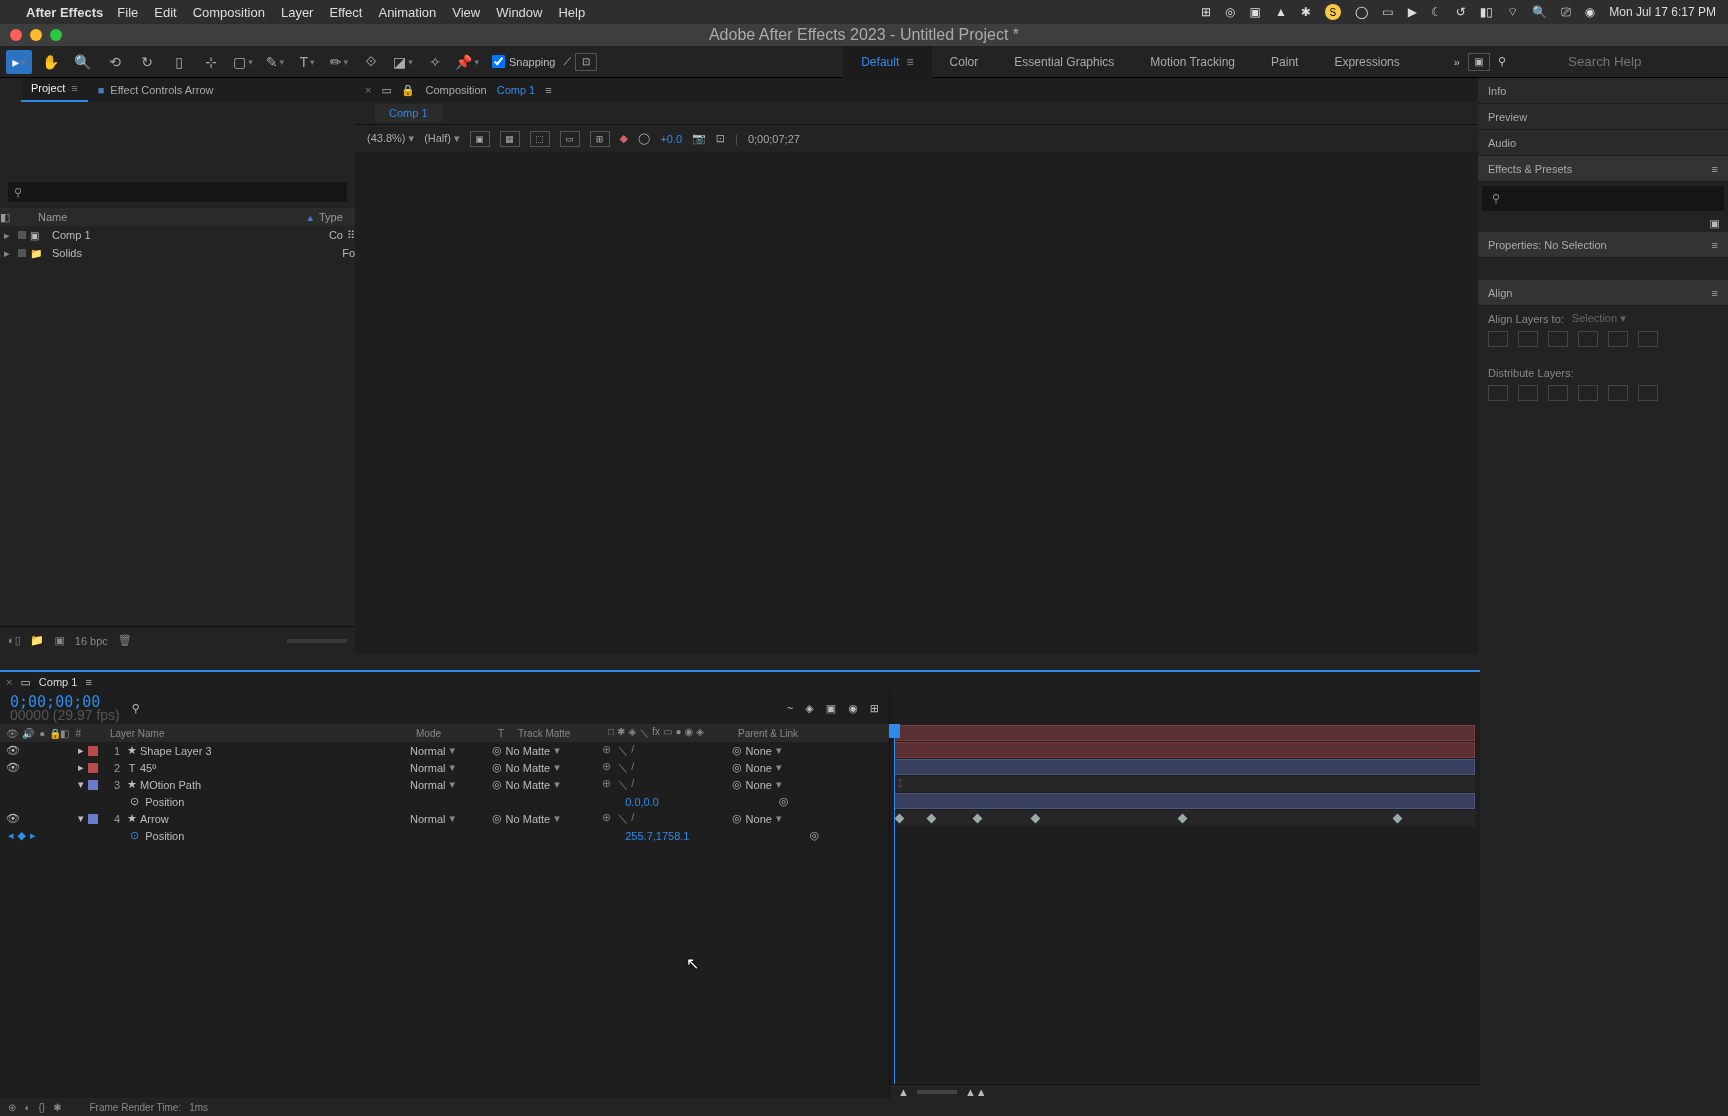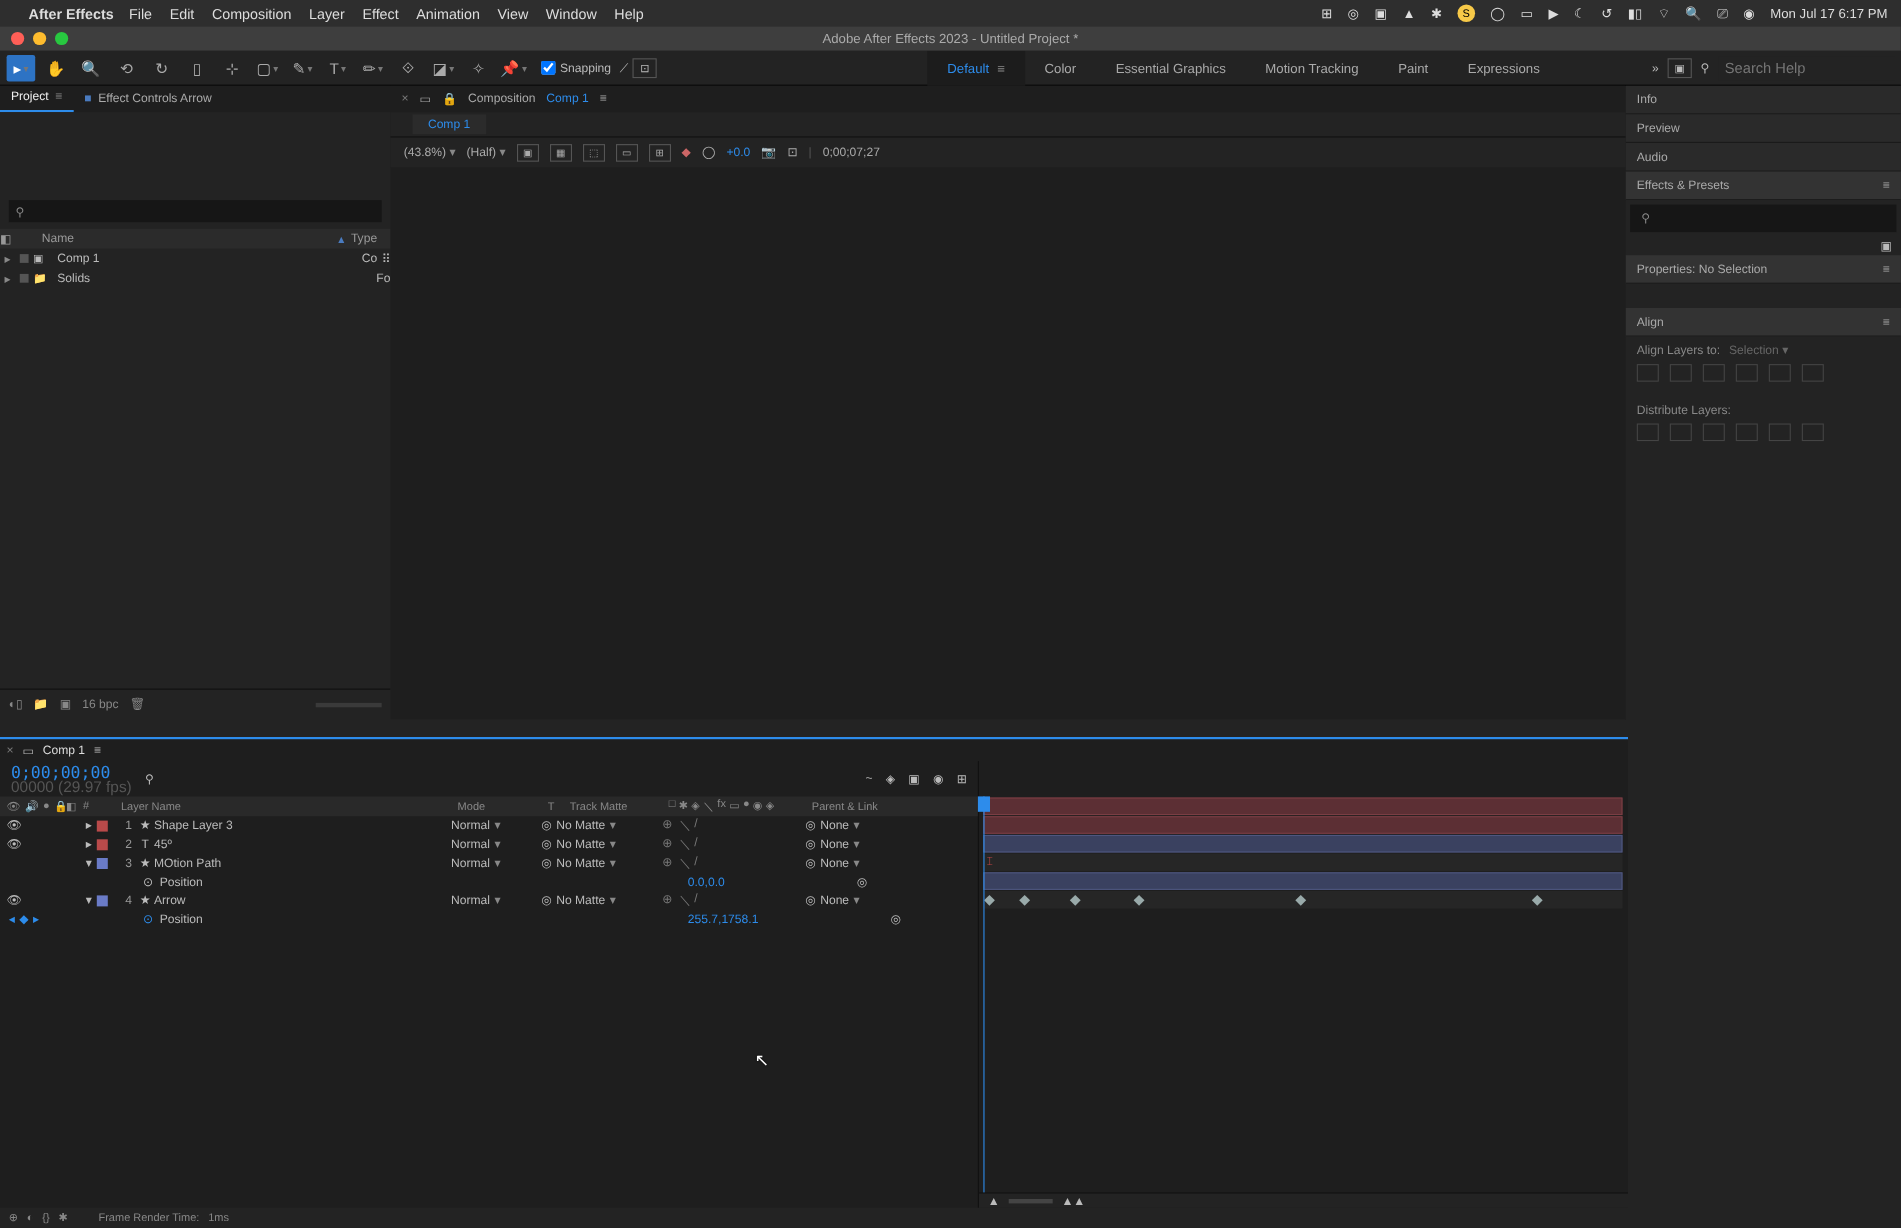--- a/index.html
+++ b/index.html
@@ -14,39 +14,39 @@
 .mac-bar .menu-item { margin-right: 16px; }
 .mac-bar .spacer { flex: 1; }
 .mac-bar .r { margin-left: 14px; font-size: 12px; }
 
 
 .win { position: absolute; top: 24px; left: 0; right: 0; bottom: 0; background: #232323; }
 .titlebar { height: 22px; background: #3e3e3e; display: flex; align-items: center; position: relative; }
 .traffic { display: flex; gap: 8px; padding-left: 10px; }
 .dot { width: 12px; height: 12px; border-radius: 50%; }
 .dot.r1{background:#ff5f57}.dot.y1{background:#febc2e}.dot.g1{background:#28c840}
-.title { position: absolute; left: 0; right: 0; text-align: center; color: #aaa; font-size: 12px; }
+.title { position: absolute; left: 0; right: 0; text-align: center; color: #aaa; font-size: 16px; }
 
 
 .toolbar { height: 32px; background: #232323; border-bottom: 1px solid #000; display: flex; align-items: center; padding: 0 6px; gap: 6px; }
 .tool-ico { width: 26px; height: 24px; display:flex; align-items:center; justify-content:center; color:#aaa; font-size:14px; border-radius:2px; }
 .tool-ico.active { background:#2d73c4; color:#fff; }
 .tool-ico .caret { font-size:9px; margin-left:2px; color:#777; }
 .snap { display:flex; align-items:center; gap:4px; margin-left:6px; font-size:11px; }
 .workspaces { margin-left: 240px; display:flex; align-items:center; }
 .ws { padding: 0 18px; height: 32px; line-height:32px; color:#aaa; font-size:12px; }
 .ws.active { background:#1c1c1c; color:#2d8ceb; }
 .srch { margin-left:auto; display:flex; align-items:center; gap:8px; }
-.srch .s-in { background:#232323; border:none; color:#fdba74; height:22px; width:160px; padding-left:6px; }
+.srch .s-in { background:#232323; border:none; color:#fdba74; height:22px; width:160px; padding-left:6px;margin-left:48px; }
 .small-box { width:22px; height:18px; border:1px solid #555; display:inline-flex; align-items:center; justify-content:center; font-size:10px; }
 
 
 .panels { display:flex; height: 576px; }
 .left-panel { width: 355px; background:#232323; display:flex; flex-direction:column; }
-.panel-tabs { height: 24px; display:flex; align-items:flex-end; background:#1e1e1e; }
+.panel-tabs { height: 24px; display:flex; align-items:flex-end; background:#1e1e1e;margin-left:21px; }
 .ptab { padding: 4px 10px 6px; color:#aaa; font-size:11px; display:flex; align-items:center; gap:6px;}
 .ptab.active { border-bottom: 2px solid #2d8ceb; color:#eee; }
 .ptab .mnu { color:#888; }
 .left-body { flex:1; background:#232323; }
 .left-search { margin:80px 8px 6px; background:#161616; height:20px; display:flex; align-items:center; padding:0 6px; color:#888; }
 .col-head { display:flex; background:#2b2b2b; height:18px; align-items:center; color:#999; }
 .col-head .n1{ width:32px; } .col-head .n2{ flex:1; padding-left:6px; } .col-head .n3{ width:36px; }
 .p-row { display:flex; height:18px; align-items:center; padding-left:4px; color:#bbb; gap:4px;}
 .p-row .tog { width:10px; color:#888; }
 .p-row .ico { width:18px; font-size:10px;}

